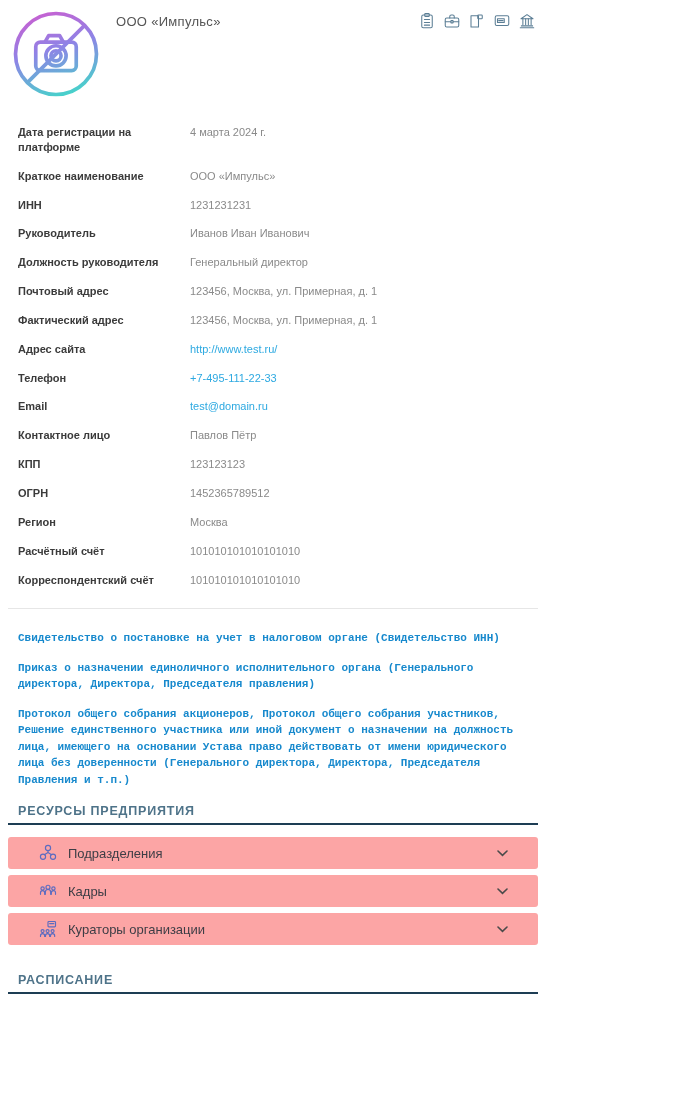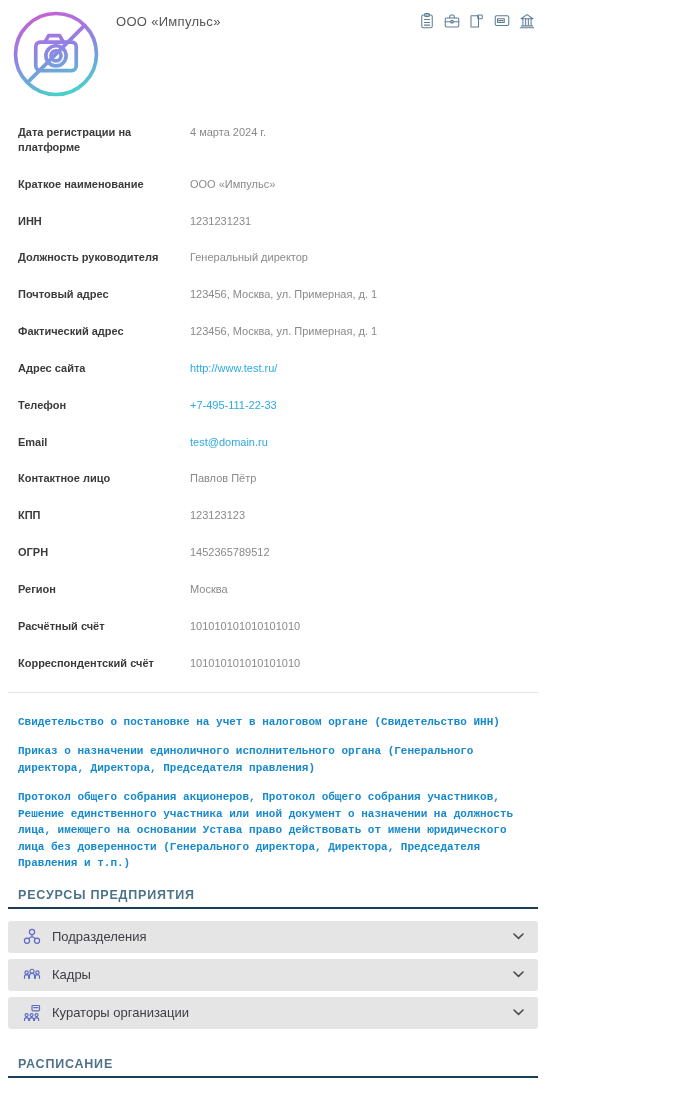--- a/index.html
+++ b/index.html
@@ -21,36 +21,36 @@
   
   .section-heading {
     margin-top:16px; padding:0 0 5px 10px;
     font-size:12.5px; font-weight:600; letter-spacing:.8px;
     color:#4e7389; text-transform:uppercase;
     border-bottom:2px solid #1d3d54;
   }
 
   
   .info-list { margin-top:10px; }
-  .info-row { display:grid; grid-template-columns:172px 1fr; padding:7px 0 7px 10px; align-items:start;margin-top:8px; }
+  .info-row { display:grid; grid-template-columns:172px 1fr; padding:7px 0 7px 10px; align-items:start; }
   .info-label { font-weight:700; color:#3b3b3b; line-height:1.35; padding-right:10px; }
   .info-value { color:#8a8a8a; line-height:1.35; }
   .info-value.link-value { color:#2da9e1; cursor:pointer; }
 
   .soft-divider { border:none; border-top:1px solid #e6e6e6; margin:14px 0 4px 0; }
 
   
   .doc-links { padding:4px 10px 0 10px; }
   .doc-link { display:block; color:#1789cd; font-weight:700; line-height:1.5; margin:13px 0; cursor:pointer; text-decoration:none;font-family:Liberation Mono, monospace; }
 
   
   .accordion-list { margin-top:12px; display:flex; flex-direction:column; gap:6px; }
   .accordion-row {
-    background:#e5e5e5; border-radius:3px; height:32px;
-    display:flex; align-items:center; padding:0 14px; gap:10px; cursor:pointer;
+    background:#fca5a5; border-radius:3px; height:32px;
+    display:flex; align-items:center; padding:0 30px; gap:10px; cursor:pointer;
   }
   .acc-icon { width:20px; height:20px; display:inline-flex; }
   .acc-icon svg { width:20px; height:20px; stroke:#5c6bc0; fill:none; stroke-width:1.4; stroke-linecap:round; stroke-linejoin:round; }
   .acc-label { font-size:13px; color:#3d3d45; }
   .acc-chevron { margin-left:auto; display:inline-flex; }
 </style>
 </head>
 <body>
 
 <div class="page">
@@ -134,20 +134,24 @@
       <div class="info-row">
         <div class="info-label">Краткое наименование</div>
         <div class="info-value">ООО «Импульс»</div>
       </div>
 
       <div class="info-row">
         <div class="info-label">ИНН</div>
         <div class="info-value">1231231231</div>
       </div>
 
+      <div class="info-row">
+        <div class="info-label">Руководитель</div>
+        <div class="info-value">Иванов Иван Иванович</div>
+      </div>
 
       <div class="info-row">
         <div class="info-label">Должность руководителя</div>
         <div class="info-value">Генеральный директор</div>
       </div>
 
 
       <div class="info-row">
         <div class="info-label">Почтовый адрес</div>
         <div class="info-value">123456, Москва, ул. Примерная, д. 1</div>

